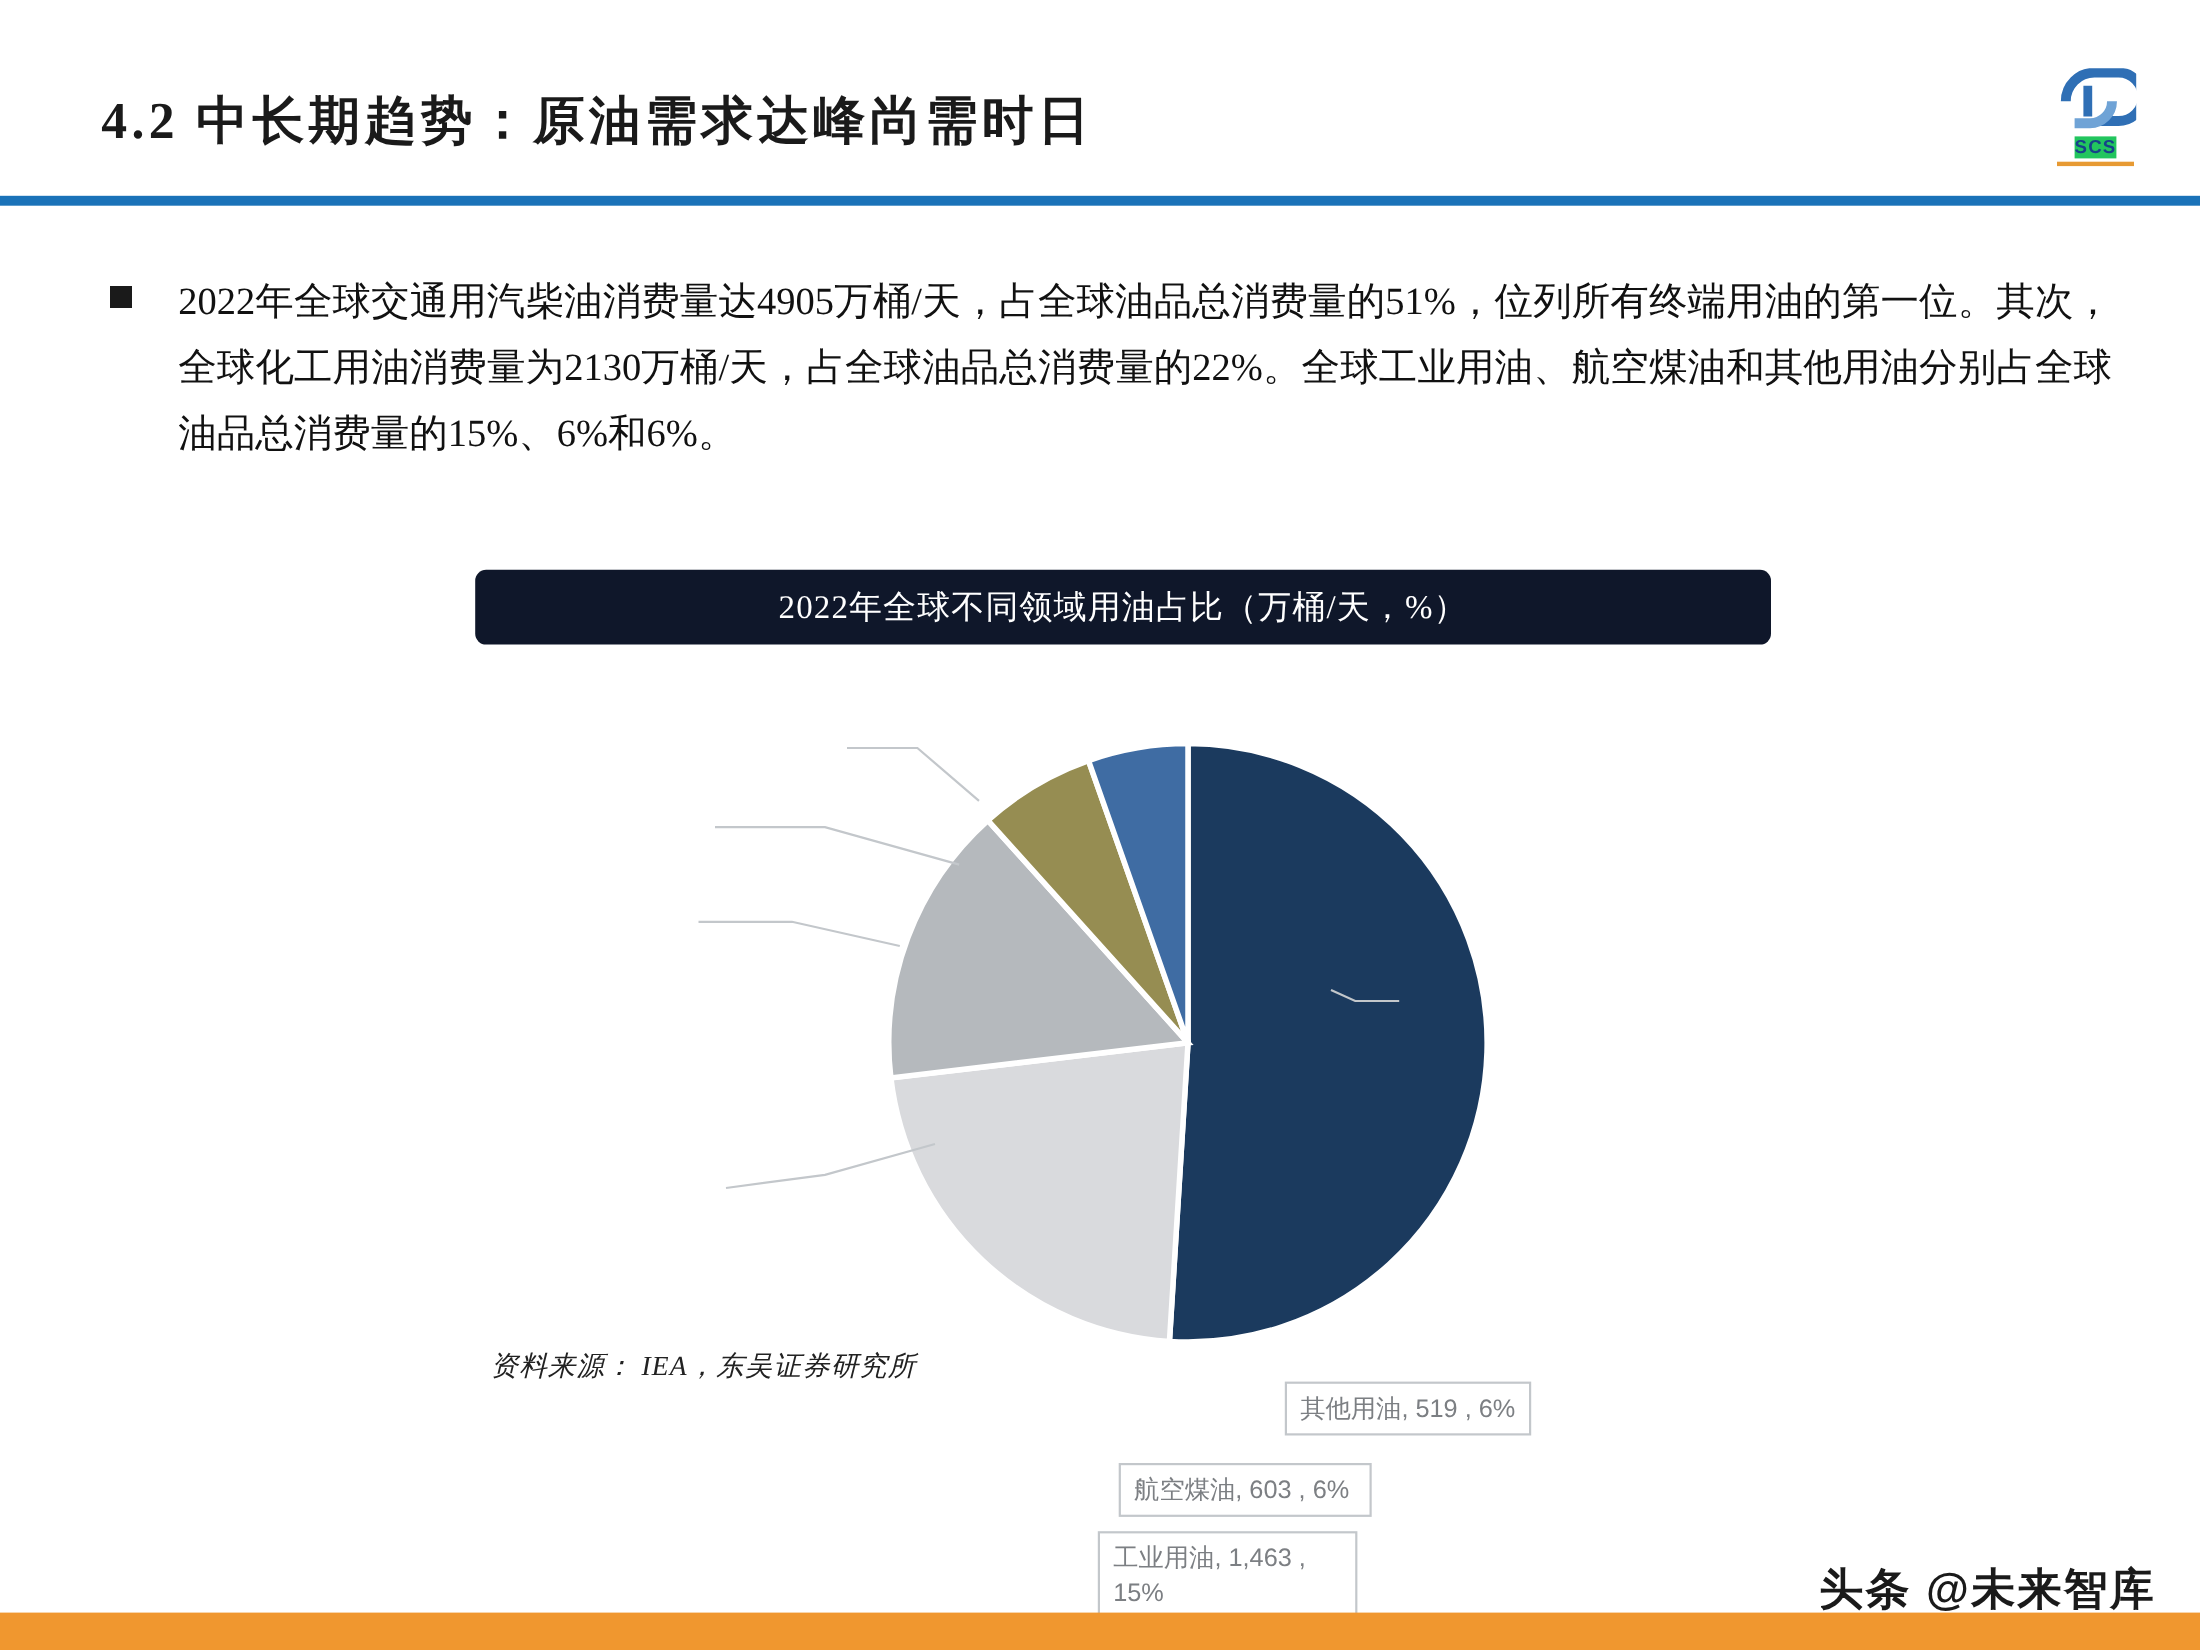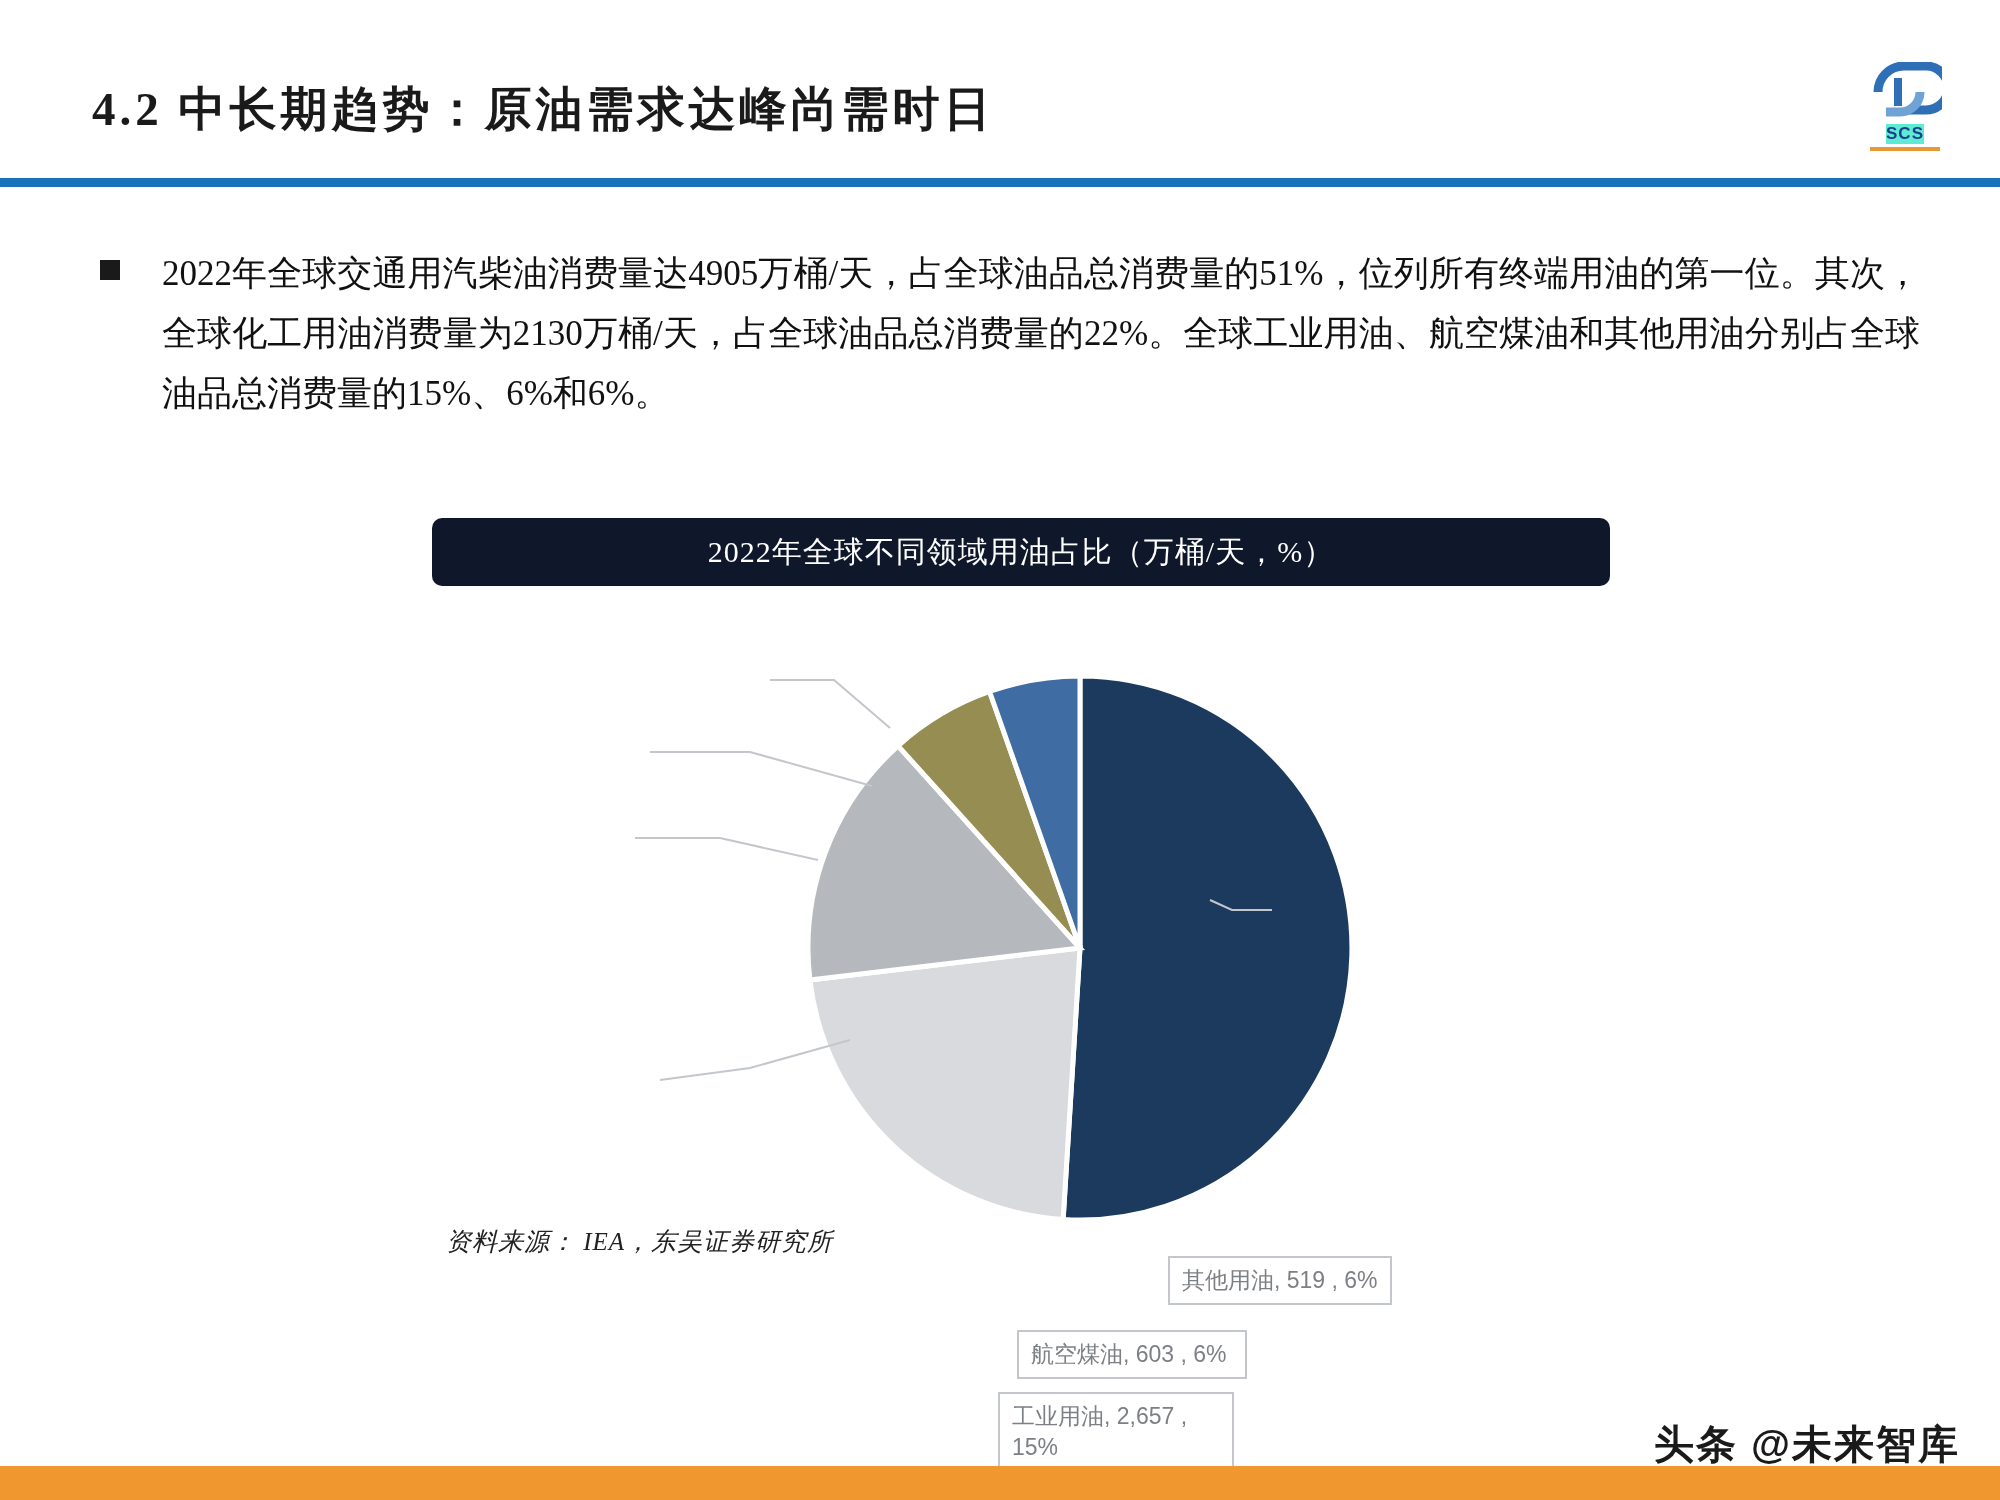--- a/index.html
+++ b/index.html
@@ -59,21 +59,21 @@
     align-items: center;
   }
   #logo-mark .glyph { display:block; }
   #logo-scs {
     margin-top: 2px;
     font-family: "Liberation Sans", sans-serif;
     font-size: 17px;
     font-weight: bold;
     letter-spacing: 1px;
     color: #17428a;
-    background: #5eead4;
+    background: #22c55e;
   }
   #logo-underline {
     width: 70px;
     height: 4px;
     background: #e79a33;
     margin-top: 3px;
   }
   #logo-text {
     display: flex;
     flex-direction: column;
@@ -260,21 +260,21 @@
   <svg style="position:absolute;left:0;top:0;width:1180px;height:600px;pointer-events:none;">
     <polyline points="350,70 414,70 470,118" fill="none" stroke="#c3c7cb" stroke-width="2"></polyline>
     <polyline points="230,142 330,142 452,176" fill="none" stroke="#c3c7cb" stroke-width="2"></polyline>
     <polyline points="215,228 300,228 398,250" fill="none" stroke="#c3c7cb" stroke-width="2"></polyline>
     <polyline points="852,300 812,300 790,290" fill="none" stroke="#c3c7cb" stroke-width="2"></polyline>
     <polyline points="240,470 330,458 430,430" fill="none" stroke="#c3c7cb" stroke-width="2"></polyline>
   </svg>
 
   <div class="callout" id="callout-other">其他用油, 519 , 6%</div>
   <div class="callout" id="callout-aviation">航空煤油, 603 , 6%</div>
-  <div class="callout" id="callout-industry">工业用油, 2,657 ,
+  <div class="callout" id="callout-industry">工业用油, 1,463 ,
 15%</div>
   <div class="callout" id="callout-transport">交通用汽柴油,
 4,905 , 51%</div>
 
 </div>
 
 <div id="chart-source">资料来源： IEA，东吴证券研究所</div>
 
 <div id="footer-bar"></div>
 <div id="watermark">头条 @未来智库</div>

